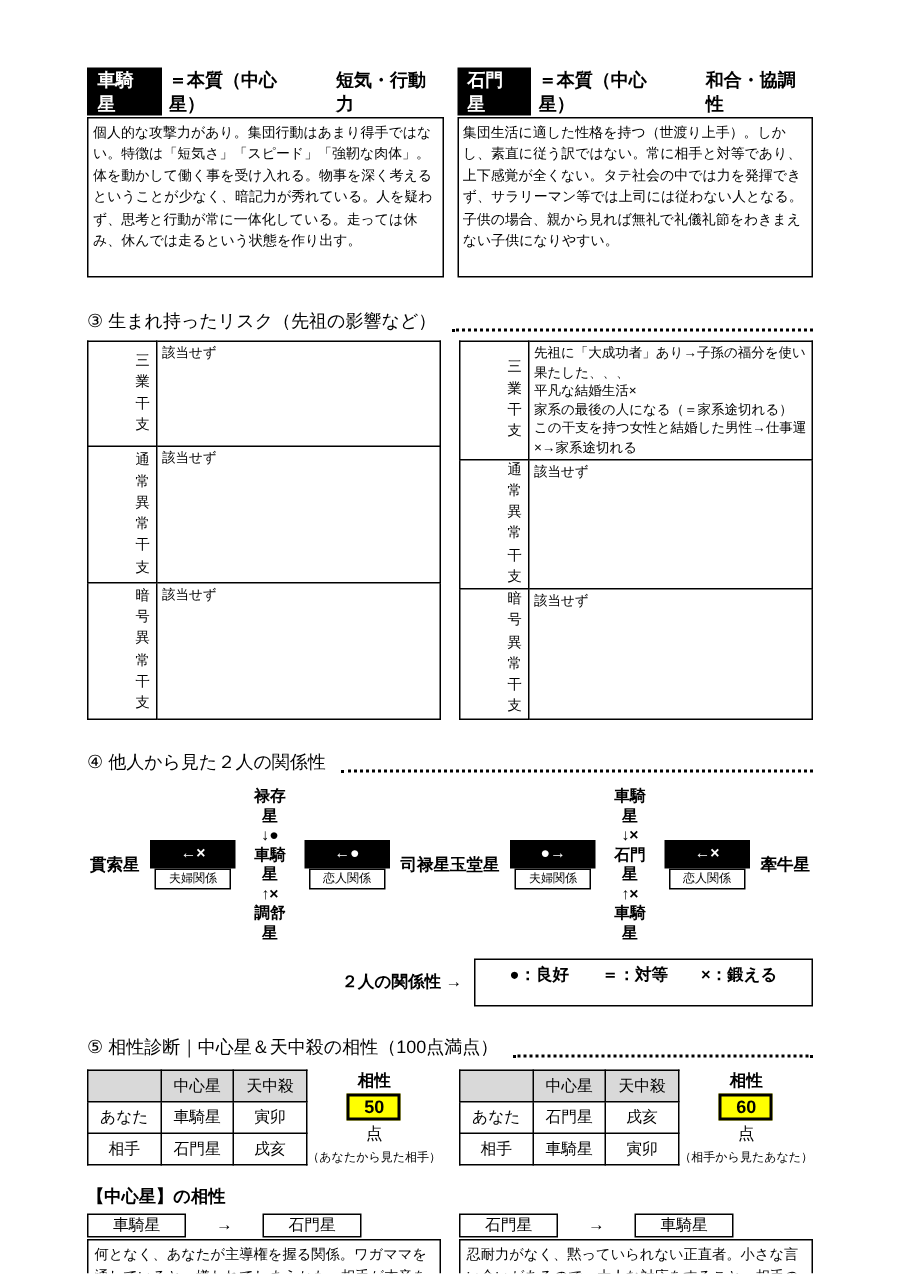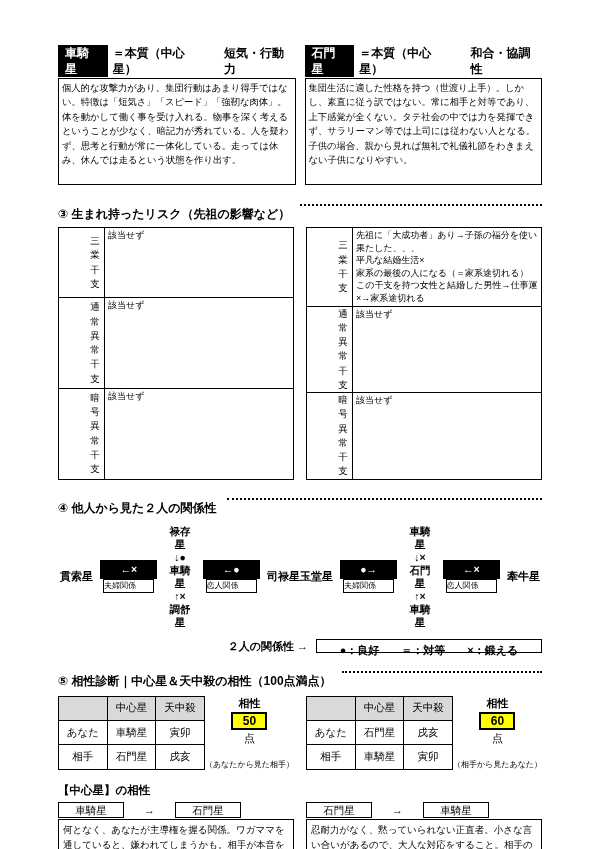--- a/index.html
+++ b/index.html
@@ -13,54 +13,54 @@
   
   .cols { display:flex; gap:9px; }
   .col { width:50%; }
   .star-head { display:flex; align-items:center; font-weight:bold; font-size:12px; margin-bottom:1px; line-height:16px; }
   .star-tag { background:#000; color:#fff; padding:0 7px; font-size:12px; }
   .star-sub { margin-left:5px; }
   .star-key { margin-left:16px; }
   .star-body { border:1.5px solid #000; height:107px; padding:2px 3px; font-size:9.3px; line-height:1.55; }
 
   
-  .sec-head { display:flex; align-items:flex-start; font-weight:bold; font-size:12px; }
+  .sec-head { display:flex; align-items:flex-end; font-weight:normal; font-size:12px; }
   .leader { flex:1; margin-left:10px; border-bottom:2px dotted #000; height:2px; position:relative; top:-2px; }
 
   
   .risk-wrap { display:flex; gap:12px; margin-top:4px; }
   .risk-table { width:50%; border-collapse:collapse; border:1.5px solid #000; table-layout:fixed; }
   .risk-table td { border:1px solid #000; height:67px; }
   .risk-label { width:46px; text-align:center; vertical-align:middle; font-size:9.5px; line-height:1.5; }
   .risk-value { padding:1px 3px; vertical-align:top; font-size:9px; line-height:1.4; }
 
   
   .diagram { display:flex; justify-content:space-between; align-items:center; margin-top:8px; padding:0 2px; }
   .dgroup { display:flex; align-items:center; gap:7px; }
   .dstar { font-weight:bold; font-size:11px; white-space:nowrap;text-align:right; }
   .relunit { width:58px; }
   .relbox { background:#000; color:#fff; font-weight:bold; font-size:10.5px; text-align:center; height:19px; line-height:19px; }
-  .rellabel { border:1.5px solid #000; margin:0 3px; font-size:8px; text-align:left; height:14px; line-height:12px; }
+  .rellabel { border:1.5px solid #000; margin:0 3px; font-size:8px; text-align:center; height:14px; line-height:12px; }
   .dcenter { text-align:center; font-weight:bold; font-size:10.5px; line-height:13px; white-space:pre-line; }
 
   .legend-row { display:flex; justify-content:flex-end; align-items:center; margin-top:10px; gap:8px; }
   .legend-label { font-weight:bold; font-size:11px; }
-  .legend-box { border:1.5px solid #000; width:226px; text-align:center; font-weight:bold; font-size:11px; line-height:19px; height:14px; padding-top:1px; }
+  .legend-box { border:1.5px solid #000; width:226px; text-align:center; font-weight:bold; font-size:11px; line-height:19px; height:32px; padding-top:1px; }
 
   
   .compat-row { display:flex; gap:12px; margin-top:6px; }
   .compat-panel { width:50%; display:flex; justify-content:center; }
   .compat-table { border-collapse:collapse; border:1.5px solid #000; }
   .compat-table td { border:1px solid #000; text-align:center; font-size:10.5px; width:58px; height:18px; }
   .compat-table .hdr { background:var(--header-gray,#d9d9d9); }
   .score-block { width:92px; text-align:center; }
   .score-label { font-size:11px; font-weight:bold; }
   .score-box { border:2px solid #000; background:var(--accent-yellow,#ffff00); width:36px; margin:1px auto 0; font-weight:bold; font-size:12px; height:18px; line-height:14px; }
   .score-unit { font-size:11px; margin-top:1px; }
-  .score-note { font-size:8px; margin-top:13px; white-space:nowrap; }
+  .score-note { font-size:8px; margin-top:3px; white-space:nowrap; }
 
   
   .pair-title { font-weight:bold; font-size:11.5px; margin-top:13px; }
   .pair-row { display:flex; gap:12px; margin-top:4px; }
   .pair-col { width:50%; }
   .pair-head { display:flex; align-items:center; gap:20px; }
   .pair-star { border:1.2px solid #000; width:66px; text-align:center; font-size:10.5px; height:16px; line-height:14px; }
   .pair-arrow { font-size:11px; }
   .pair-body { border:1px solid #000; height:68px; padding:2px 4px; font-size:9.5px; line-height:1.6; margin-top:1px; }
 

